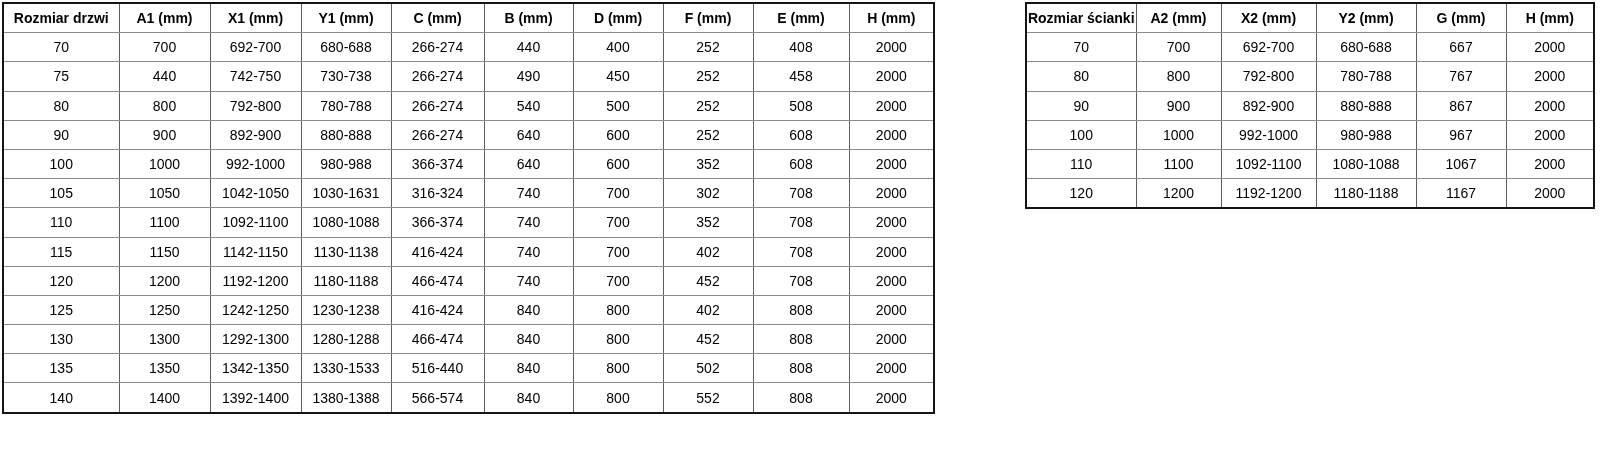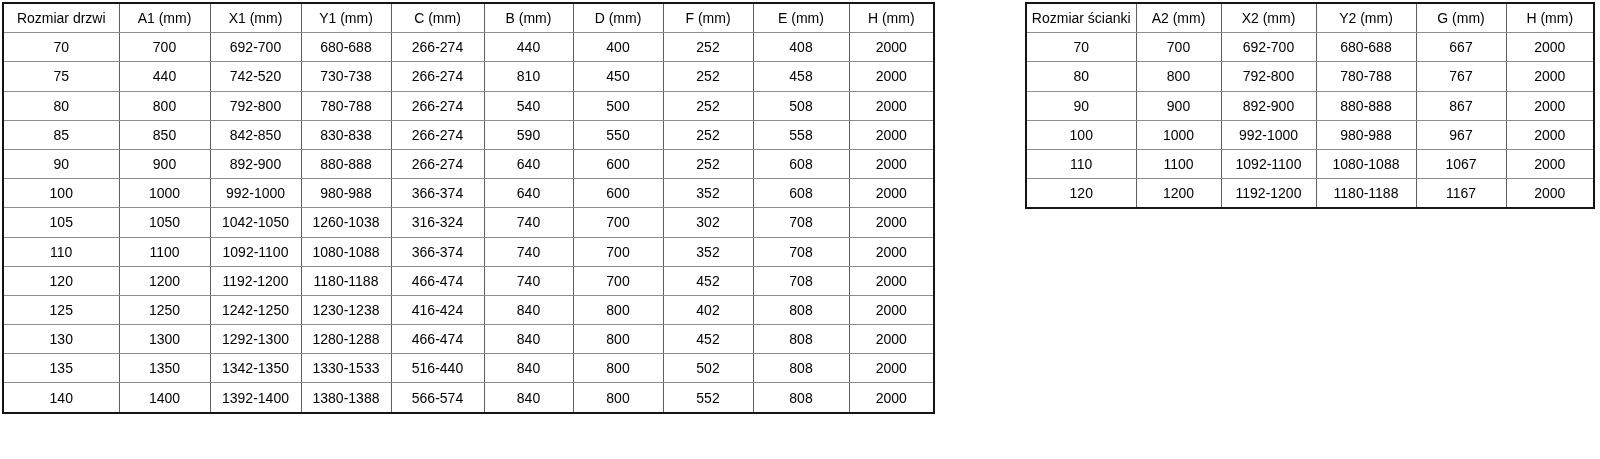--- a/index.html
+++ b/index.html
@@ -29,21 +29,21 @@
     font-size: 14px;
     line-height: 28px;
     color: #000000;
     white-space: nowrap;
     overflow: hidden;
     border: 1px solid #5f5f5f;
     border-top-color: #8c8c8c;
     border-bottom-color: #8c8c8c;
   }
   .dim-table th {
-    font-weight: normal;
+    font-weight: bold;
   }
   #door-table { left: 2px; top: 2px; }
   #wall-table { left: 1025px; top: 2px; padding-left: 24px; }
 </style>
 </head>
 <body>
 
 <table id="door-table" class="dim-table">
   <colgroup>
     <col style="width:116px">
@@ -80,51 +80,39 @@
         <td>266-274</td>
         <td>440</td>
         <td>400</td>
         <td>252</td>
         <td>408</td>
         <td>2000</td>
       </tr>
       <tr>
         <td>75</td>
         <td>440</td>
-        <td>742-520</td>
+        <td>742-750</td>
         <td>730-738</td>
         <td>266-274</td>
-        <td>810</td>
+        <td>490</td>
         <td>450</td>
         <td>252</td>
         <td>458</td>
         <td>2000</td>
       </tr>
       <tr>
         <td>80</td>
         <td>800</td>
         <td>792-800</td>
         <td>780-788</td>
         <td>266-274</td>
         <td>540</td>
         <td>500</td>
         <td>252</td>
         <td>508</td>
-        <td>2000</td>
-      </tr>
-      <tr>
-        <td>85</td>
-        <td>850</td>
-        <td>842-850</td>
-        <td>830-838</td>
-        <td>266-274</td>
-        <td>590</td>
-        <td>550</td>
-        <td>252</td>
-        <td>558</td>
         <td>2000</td>
       </tr>
       <tr>
         <td>90</td>
         <td>900</td>
         <td>892-900</td>
         <td>880-888</td>
         <td>266-274</td>
         <td>640</td>
         <td>600</td>
@@ -141,37 +129,49 @@
         <td>640</td>
         <td>600</td>
         <td>352</td>
         <td>608</td>
         <td>2000</td>
       </tr>
       <tr>
         <td>105</td>
         <td>1050</td>
         <td>1042-1050</td>
-        <td>1260-1038</td>
+        <td>1030-1631</td>
         <td>316-324</td>
         <td>740</td>
         <td>700</td>
         <td>302</td>
         <td>708</td>
         <td>2000</td>
       </tr>
       <tr>
         <td>110</td>
         <td>1100</td>
         <td>1092-1100</td>
         <td>1080-1088</td>
         <td>366-374</td>
         <td>740</td>
         <td>700</td>
         <td>352</td>
+        <td>708</td>
+        <td>2000</td>
+      </tr>
+      <tr>
+        <td>115</td>
+        <td>1150</td>
+        <td>1142-1150</td>
+        <td>1130-1138</td>
+        <td>416-424</td>
+        <td>740</td>
+        <td>700</td>
+        <td>402</td>
         <td>708</td>
         <td>2000</td>
       </tr>
       <tr>
         <td>120</td>
         <td>1200</td>
         <td>1192-1200</td>
         <td>1180-1188</td>
         <td>466-474</td>
         <td>740</td>

